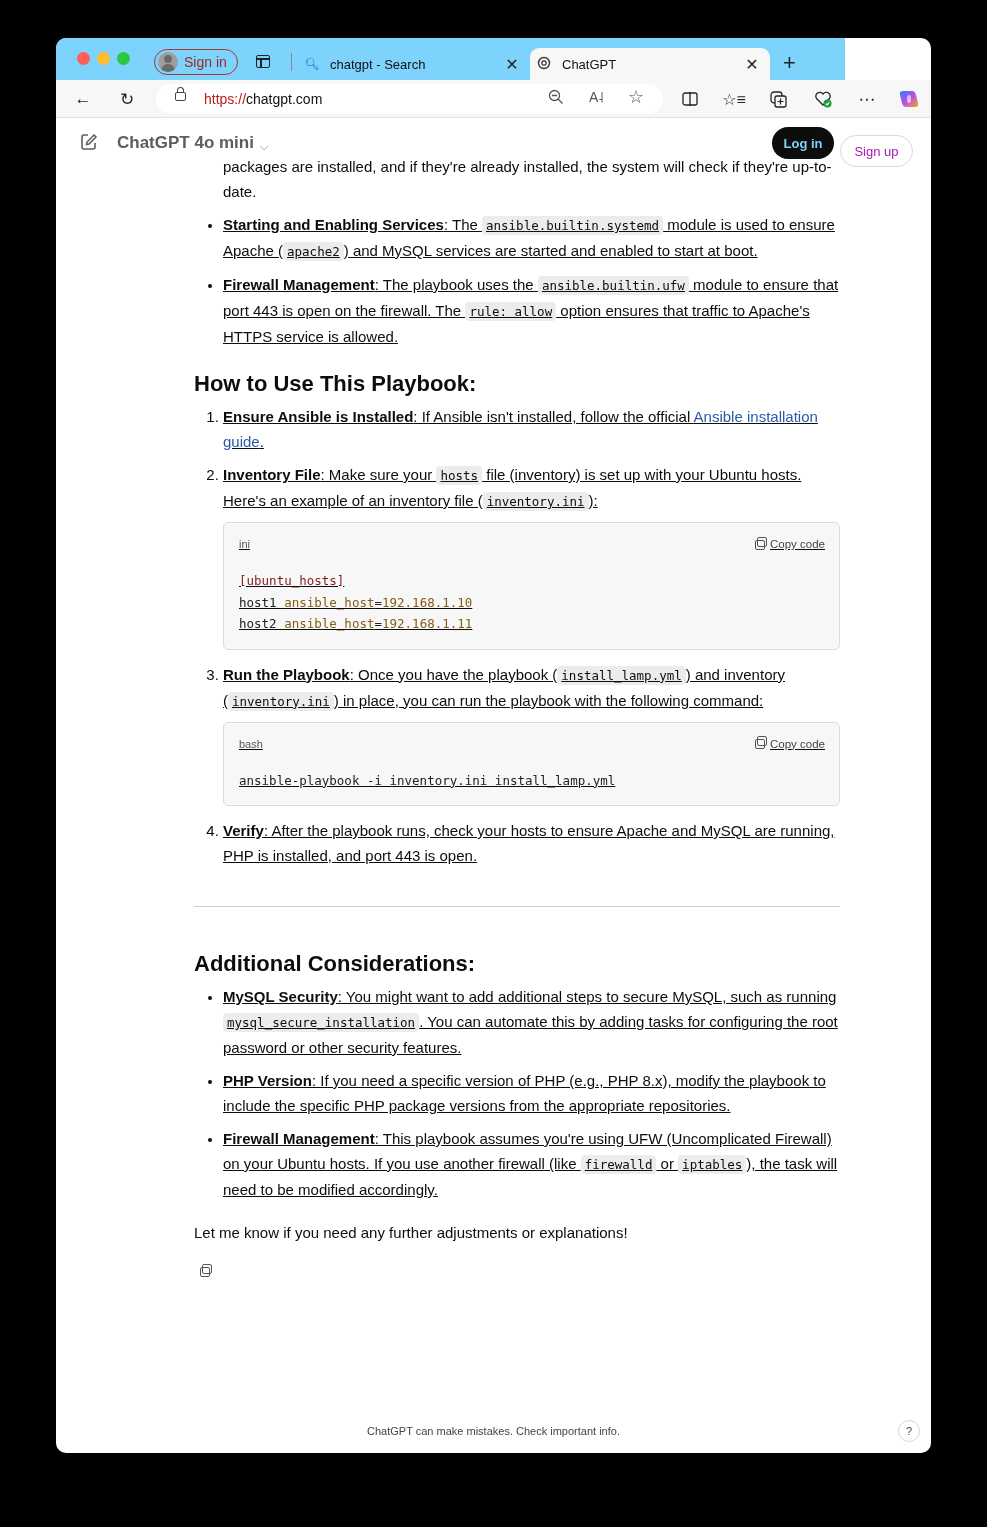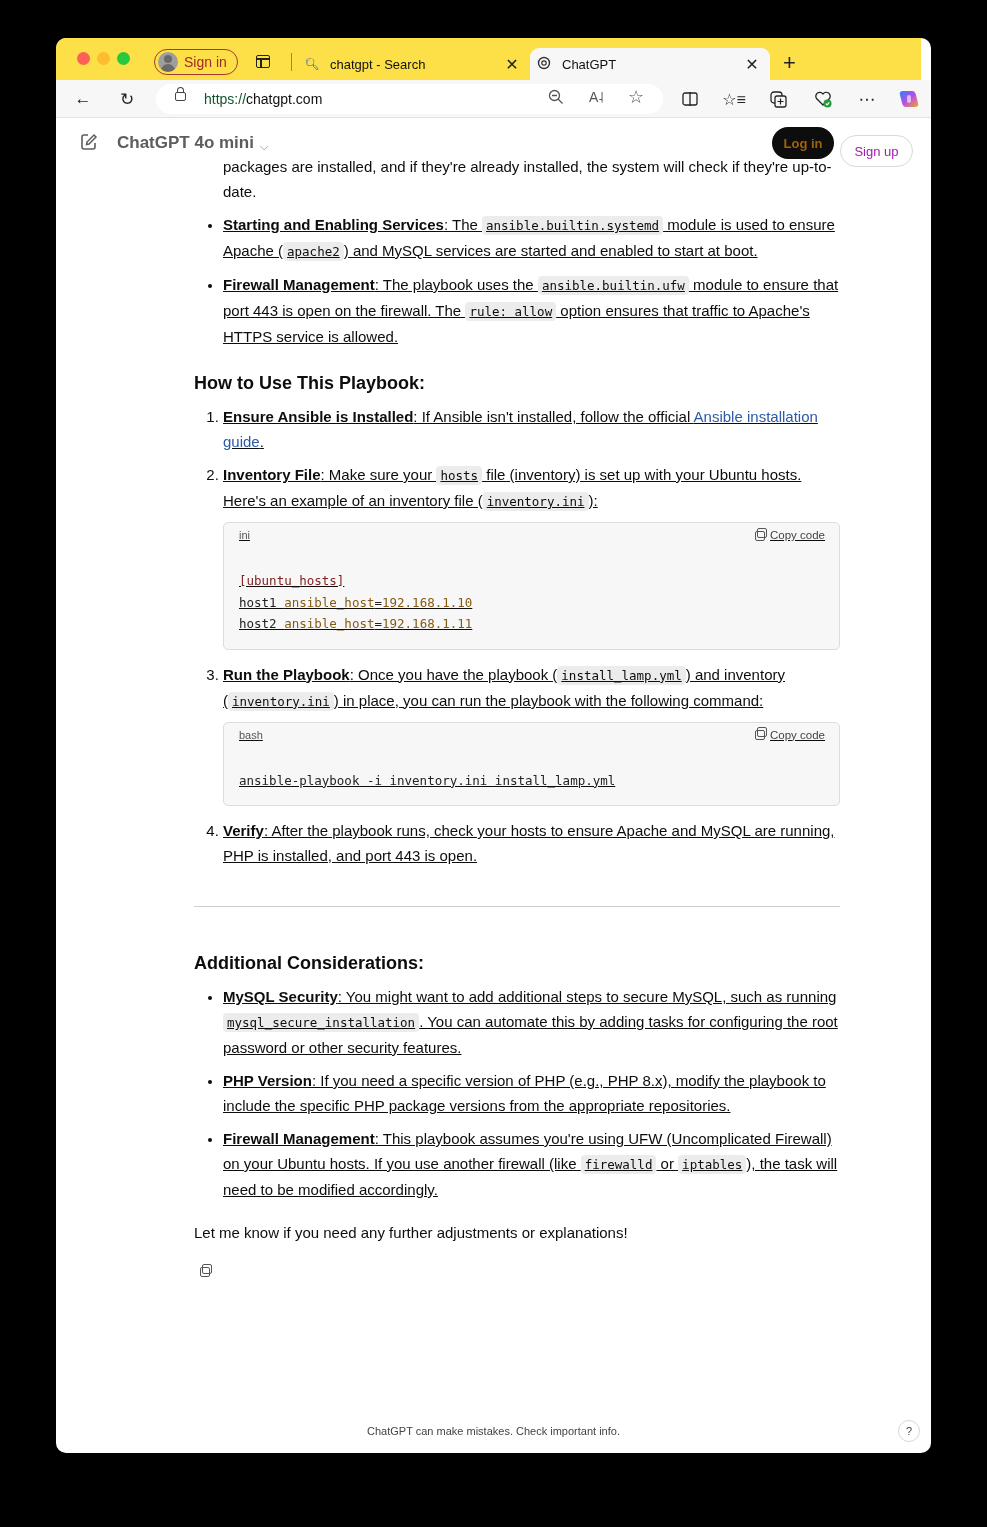--- a/index.html
+++ b/index.html
@@ -2,21 +2,21 @@
 <html><head>
 <meta charset="utf-8">
 <style>
   * { box-sizing: border-box; margin: 0; padding: 0; }
   html, body { width: 987px; height: 1527px; background: #000; overflow: hidden; }
   body { font-family: "Liberation Sans", sans-serif; color: #0d0d0d; position: relative; }
 
   .window { position: absolute; left: 56px; top: 38px; width: 875px; height: 1415px; background: #fff; border-radius: 10px; overflow: hidden; }
 
   
-  .tabstrip { position: absolute; left: 0; top: 0; width: 865px; height: 42px; background: #fde047; padding-left: 48px; }
+  .tabstrip { position: absolute; left: 0; top: 0; width: 789px; height: 42px; background: #7dd3fc; padding-left: 48px; }
   .traffic { position: absolute; top: 14px; width: 13px; height: 13px; border-radius: 50%; }
   .t-red { left: 21px; background: #fe5f57; }
   .t-yel { left: 41px; background: #febc2e; }
   .t-grn { left: 61px; background: #28c840; }
   .signin { position: absolute; left: 98px; top: 11px; width: 84px; height: 26px; border: 1.5px solid #a33a32; border-radius: 14px; display: flex; align-items: center; padding-left: 3px; gap: 6px; }
   .signin .av { width: 20px; height: 20px; border-radius: 50%; background: #9e9e9e; position: relative; overflow: hidden; }
   .signin .av::before { content: ""; position: absolute; left: 6px; top: 3px; width: 8px; height: 8px; border-radius: 50%; background: #6a6a6a; }
   .signin .av::after { content: ""; position: absolute; left: 3px; top: 12px; width: 14px; height: 10px; border-radius: 7px 7px 0 0; background: #6a6a6a; }
   .signin span.lbl { color: #a02b22; font-size: 14px; }
   .tab-icon-btn { position: absolute; left: 200px; top: 17px; width: 14px; height: 13px; border: 1.6px solid #222; border-radius: 2px; }
@@ -31,49 +31,49 @@
   .tab .close { width: 16px; margin-right: 10px; text-align: center; font-size: 16px; color: #222; }
   .newtab { position: absolute; left: 727px; top: 12px; font-size: 22px; color: #222; font-weight: 300; }
 
   
   .toolbar { position: absolute; left: 0; top: 42px; width: 875px; height: 38px; background: #f7f7f7; border-bottom: 1px solid #e3e3e3; }
   .tb-btn { position: absolute; top: 8px; width: 22px; height: 22px; display: flex; align-items: center; justify-content: center; font-size: 17px; color: #222; }
   .urlbox { position: absolute; left: 100px; top: 4px; width: 507px; height: 30px; background: #fff; border-radius: 15px; }
   .urlbox .lock { position: absolute; left: 19px; top: 8px; width: 11px; height: 9px; border: 1.4px solid #444; border-radius: 2px; }
   .urlbox .lock::before { content: ""; position: absolute; left: 1px; top: -6px; width: 5px; height: 5px; border: 1.4px solid #444; border-bottom: none; border-radius: 4px 4px 0 0; }
   .urlbox .url { position: absolute; left: 48px; top: 7px; font-size: 14px; color: #111; }
-  .urlbox .url .scheme { color: #14532d; text-align: right; }
+  .urlbox .url .scheme { color: #b91c1c; text-align: right; }
   .urlbox .ub-ic { position: absolute; top: 5px; font-size: 15px; color: #555; }
 
   
   .page { position: absolute; left: 4px; top: 81px; width: 867px; height: 1330px; background: #fff; border-radius: 8px; overflow: hidden; }
   .content { position: absolute; left: 134px; top: 0; width: 646px; font-size: 15px; line-height: 25px; color: #0d0d0d; }
   ul.blist, ol.nlist { padding-left: 29px; text-decoration: underline; }
   ul.blist li, ol.nlist li { margin-bottom: 8px; }
   ul.blist li::marker { font-size: 13px; }
   b { font-weight: bold; }
   code.inl { font-family: "DejaVu Sans Mono", monospace; font-size: 12.5px; background: #ececec; border-radius: 4px; padding: 2px 4px; }
-  h3 { font-size: 18px; font-weight: bold; margin: 0; }
+  h3 { font-size: 22px; font-weight: bold; margin: 0; }
   a.link { color: #2b5aa6; text-decoration: none; }
   .codeblock { margin: 8px 0 12px 0; background: #f7f7f7; border: 1px solid #dcdcdc; border-radius: 5px; position: relative; }
-  .codeblock .cb-head { height: 34px; display: flex; align-items: flex-start; justify-content: space-between; padding: 0 14px 0 15px; font-size: 11px; color: #555; }
+  .codeblock .cb-head { height: 34px; display: flex; align-items: flex-end; justify-content: space-between; padding: 0 14px 0 15px; font-size: 11px; color: #555; }
   .codeblock .copy { display: flex; align-items: center; gap: 5px; font-size: 11.5px; color: #444; }
   .copy-ic { width: 10px; height: 10px; border: 1.3px solid #555; border-radius: 2px; position: relative; background: #f7f7f7; }
   .copy-ic::before { content: ""; position: absolute; left: 1px; top: -4px; width: 8px; height: 8px; border: 1.3px solid #555; border-radius: 2px; }
   .codeblock pre { font-family: "DejaVu Sans Mono", monospace; font-size: 12.5px; line-height: 21.5px; padding: 13px 15px 14px 15px; color: #222; }
   .tk-sect { color: #7f1d1d; }
   .tk-key { color: #855a12; }
   hr.sep { border: none; border-top: 1px solid #cfcfcf; margin: 0; }
 
   
   .header { position: absolute; left: 0; top: 0; width: 867px; height: 46px; background: rgba(255,255,255,0.0); }
   .hdr-edit { position: absolute; left: 20px; top: 14px; width: 18px; height: 18px; }
   .hdr-model { position: absolute; left: 57px; top: 14px; font-size: 17px; font-weight: bold; color: #5d5d5d; display: flex; align-items: flex-end; gap: 6px; }
   .hdr-model .chev { font-size: 11px; color: #999; font-weight: normal; }
-  .btn-login { position: absolute; left: 712px; top: 8px; width: 62px; height: 32px; border-radius: 16px; background: #0d0d0d; color: #a16207; font-size: 13px; font-weight: bold; display: flex; align-items: center; justify-content: center; }
+  .btn-login { position: absolute; left: 712px; top: 8px; width: 62px; height: 32px; border-radius: 16px; background: #0d0d0d; color: #7dd3fc; font-size: 13px; font-weight: bold; display: flex; align-items: center; justify-content: center; }
   .btn-signup { position: absolute; left: 780px; top: 16px; width: 73px; height: 32px; border-radius: 16px; border: 1px solid #d9d9d9; color: #a21caf; font-size: 13px; display: flex; align-items: center; justify-content: center; background: #fff; }
 
   
   .composer { position: absolute; left: 106px; top: 1215px; width: 673px; height: 86px; background: #f0f0f0; border-radius: 24px; }
   .composer .placeholder { position: absolute; left: 16px; top: 14px; font-size: 14.5px; color: #5d5d5d; }
   .composer .attach { position: absolute; left: 16px; top: 52px; width: 14px; height: 22px; color: #9a9a9a; font-size: 16px; }
   .composer .send { position: absolute; left: 635px; top: 48px; width: 29px; height: 29px; border-radius: 50%; background: #d6d6d6; color: #f5f5f5; display: flex; align-items: center; justify-content: center; font-size: 16px; font-weight: bold; }
   .disclaimer { position: absolute; left: 0; top: 1306px; width: 867px; text-align: center; font-size: 11px; color: #444; }
   .help { position: absolute; left: 838px; top: 1301px; width: 22px; height: 22px; border-radius: 50%; border: 1px solid #d7d7d7; font-size: 11px; color: #444; display: flex; align-items: center; justify-content: center; }
 </style>

